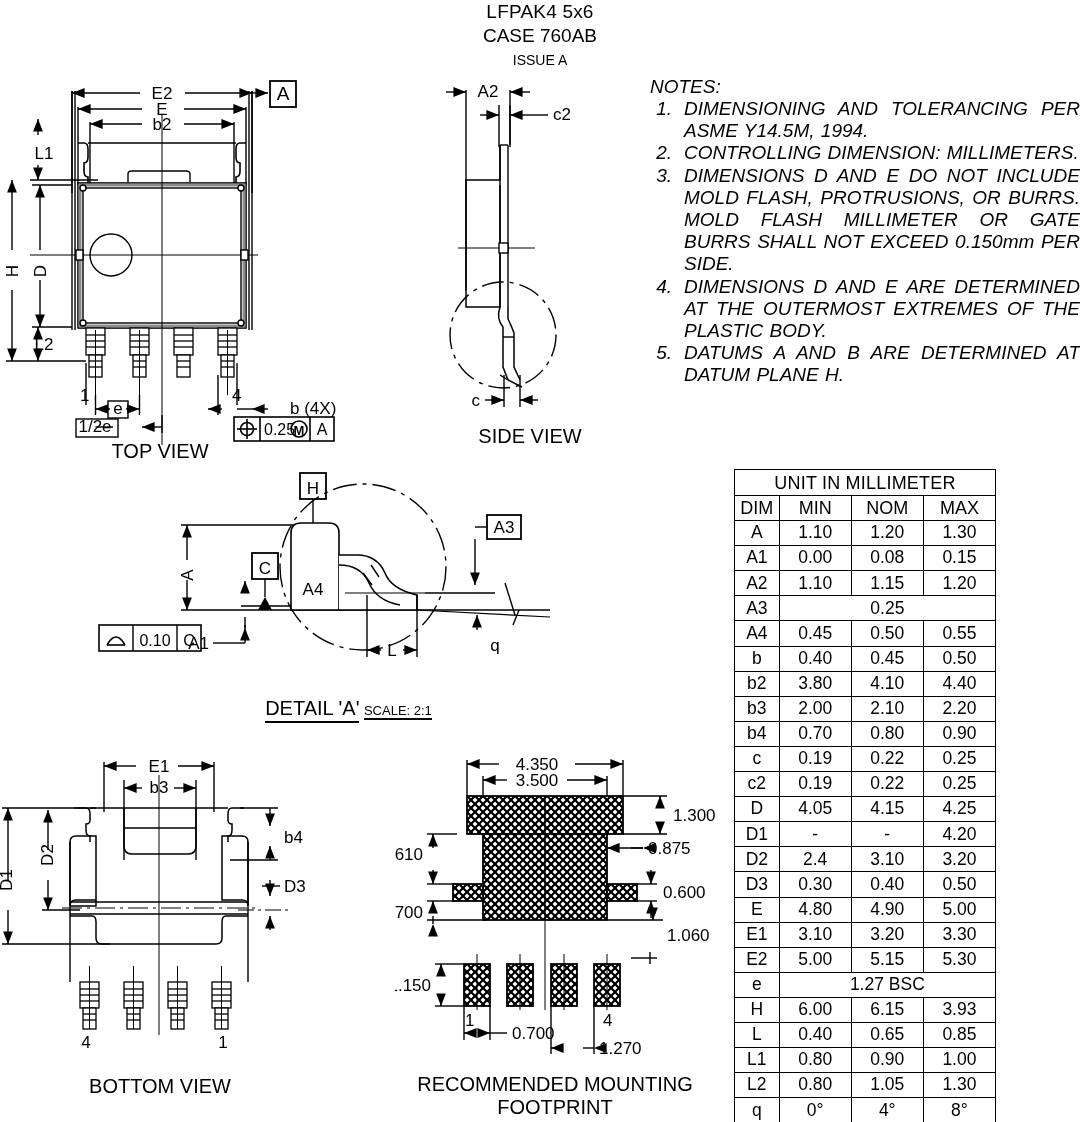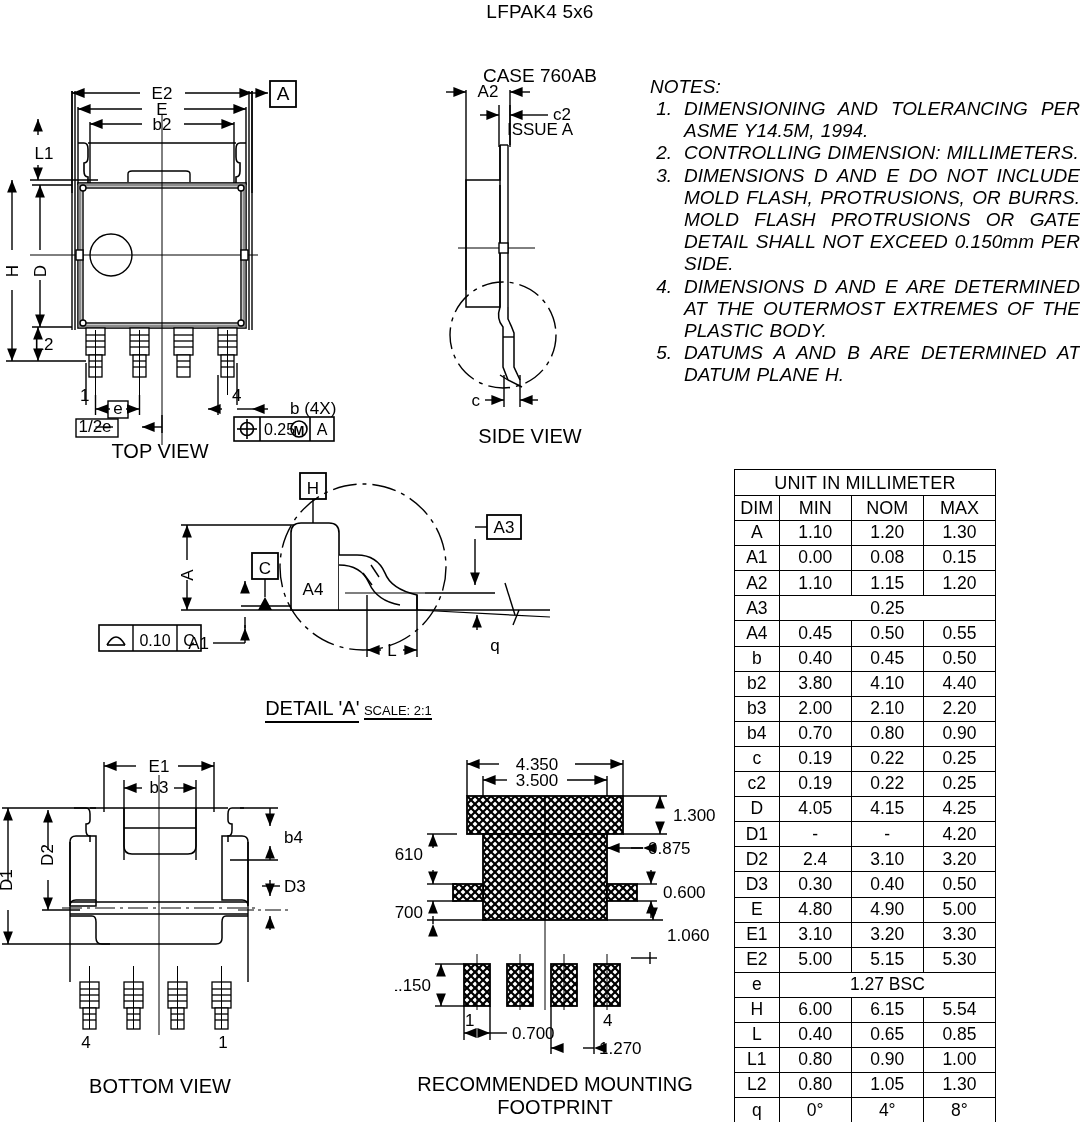--- a/index.html
+++ b/index.html
@@ -5,22 +5,22 @@
   html,body{margin:0;padding:0;background:#fff;}
   body{
     width:1080px;height:1122px;position:relative;overflow:hidden;
     font-family:"Liberation Sans", sans-serif;color:#000;
   }
   .abs{position:absolute;}
   svg{display:block;}
   
   #title-block{left:0;top:0;width:1080px;text-align:center;}
   #title-block .t1{font-size:19px;font-weight:normal;line-height:24px;letter-spacing:.2px;}
-  #title-block .t2{font-size:19px;line-height:24px;margin-top:40px;}
-  #title-block .t3{font-size:17px;line-height:24px;margin-top:30px;}
+  #title-block .t2{font-size:19px;line-height:24px;}
+  #title-block .t3{font-size:14px;line-height:24px;}
   
   #notes{left:650px;top:76px;width:430px;font-style:italic;}
   #notes .hdr{font-size:19px;line-height:22px;}
   #notes ol{margin:0;padding:0;list-style:none;}
   #notes li{display:flex;font-size:19px;line-height:22.2px;}
   #notes li .num{width:34px;flex:0 0 34px;text-align:right;padding-right:12px;box-sizing:border-box;}
   #notes li .txt{flex:1;text-align:justify;text-align-last:left;word-spacing:1px;}
   
   .caption{font-size:20px;text-align:center;}
   
@@ -49,21 +49,21 @@
     <li>
       <span class="num">1.</span>
       <span class="txt">DIMENSIONING AND TOLERANCING PER ASME Y14.5M, 1994.</span>
     </li>
     <li>
       <span class="num">2.</span>
       <span class="txt">CONTROLLING DIMENSION: MILLIMETERS.</span>
     </li>
     <li>
       <span class="num">3.</span>
-      <span class="txt">DIMENSIONS D AND E DO NOT INCLUDE MOLD FLASH, PROTRUSIONS, OR BURRS. MOLD FLASH PROTRUSIONS OR GATE DETAIL SHALL NOT EXCEED 0.150mm PER SIDE.</span>
+      <span class="txt">DIMENSIONS D AND E DO NOT INCLUDE MOLD FLASH, PROTRUSIONS, OR BURRS. MOLD FLASH MILLIMETER OR GATE BURRS SHALL NOT EXCEED 0.150mm PER SIDE.</span>
     </li>
     <li>
       <span class="num">4.</span>
       <span class="txt">DIMENSIONS D AND E ARE DETERMINED AT THE OUTERMOST EXTREMES OF THE PLASTIC BODY.</span>
     </li>
     <li>
       <span class="num">5.</span>
       <span class="txt">DATUMS A AND B ARE DETERMINED AT DATUM PLANE H.</span>
     </li>
   </ol>
@@ -719,21 +719,21 @@
         <td class="valcol">5.30</td>
       </tr>
       <tr>
         <td class="dimcol">e</td>
         <td colspan="3">1.27 BSC</td>
       </tr>
       <tr>
         <td class="dimcol">H</td>
         <td class="valcol">6.00</td>
         <td class="valcol">6.15</td>
-        <td class="valcol">5.54</td>
+        <td class="valcol">3.93</td>
       </tr>
       <tr>
         <td class="dimcol">L</td>
         <td class="valcol">0.40</td>
         <td class="valcol">0.65</td>
         <td class="valcol">0.85</td>
       </tr>
       <tr>
         <td class="dimcol">L1</td>
         <td class="valcol">0.80</td>

